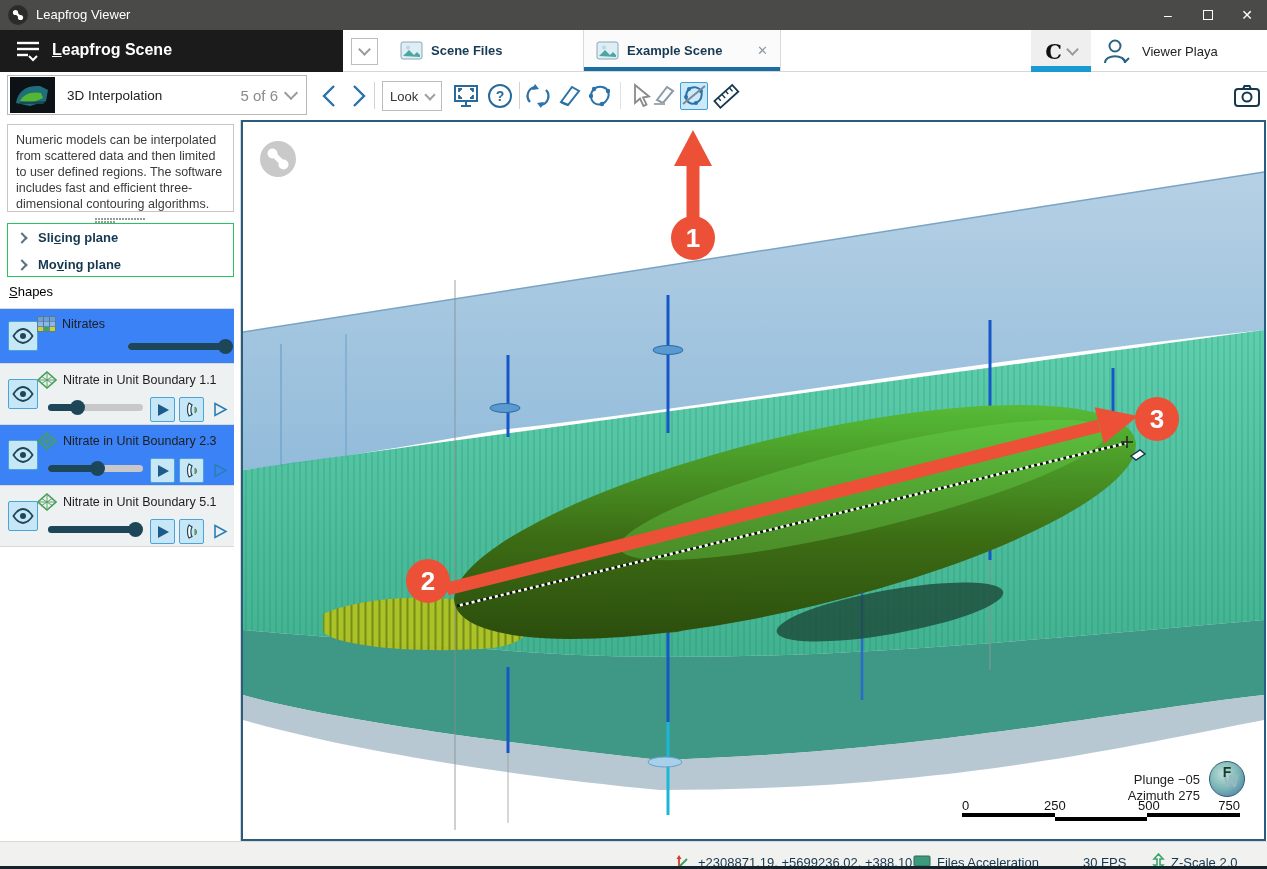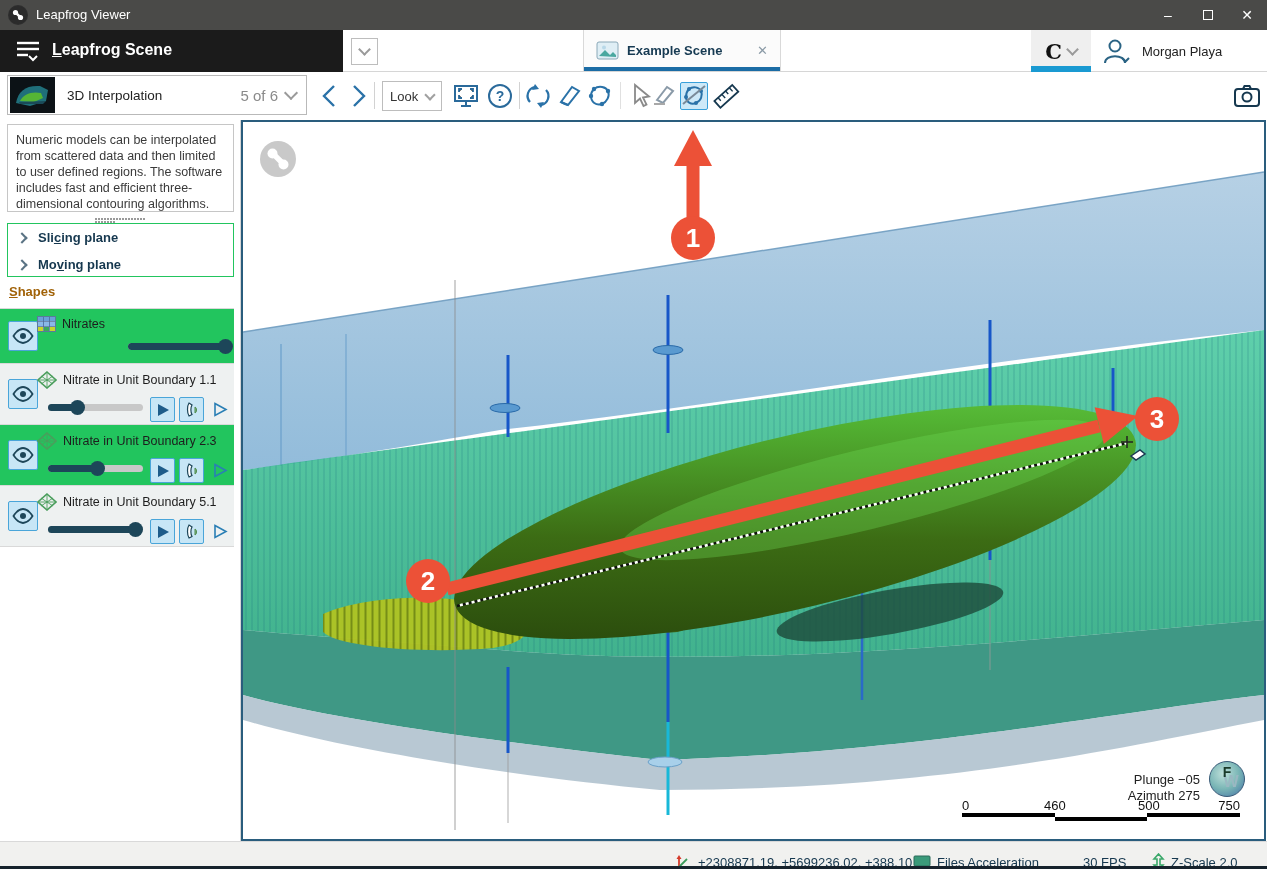--- a/index.html
+++ b/index.html
@@ -47,23 +47,23 @@
   #ic-slicerline { background:#cde9f8; border:1.5px solid #38a0da; border-radius:2px; }
 
   
   #sidebar { left:0; top:120px; width:241px; height:721px; background:#fff; border-right:1px solid #d6d6d6; }
   #desc-box { left:7px; top:4px; width:227px; height:88px; border:1px solid #c6c6c6; padding:7px 8px; font-size:12.5px; color:#3a3a3a; line-height:1.28; }
   #split-dots { left:95px; top:96px; width:52px; height:8px; display:flex; flex-wrap:wrap; gap:1px; align-content:center; }
   #split-dots i { width:2px; height:2px; background:#9a9a9a; }
   #sections-box { left:7px; top:103px; width:227px; height:54px; border:1px solid #22c55e; }
   .sec-row { height:27px; display:flex; align-items:center; gap:12px; padding-left:10px; font-size:13px; font-weight:bold; color:#16384f; }
   .sec-chev { width:8px; height:8px; border-right:2px solid #5a7384; border-top:2px solid #5a7384; transform:rotate(45deg); }
-  #shapes-header { left:9px; top:164px; font-size:13px; font-weight:bold; color:#a16207; }
+  #shapes-header { left:9px; top:164px; font-size:13px; font-weight:normal; color:#000000; }
   #shapes-list { left:0px; top:188px; width:234px; border-top:1px solid #d9d9d9; }
-  .shape-row { position:relative; width:234px; border-bottom:1px solid #d9d9d9; background:#22c55e; }
+  .shape-row { position:relative; width:234px; border-bottom:1px solid #d9d9d9; background:#3b82f6; }
   .shape-row.alt { background:#eef1f1; }
   .row-h53 { height:55px; } .row-h61 { height:61px; }
   .eye-btn { position:absolute; left:8px; top:50%; transform:translateY(-50%); width:30px; height:30px; background:#c7e6f6; border:1.5px solid #49a5d9; border-radius:2px; display:flex; align-items:center; justify-content:center; }
   .shape-label-line { position:absolute; left:37px; top:7px; display:flex; align-items:center; gap:6px; font-size:12.5px; color:#1d1d1d; }
   .slider { position:absolute; height:7px; background:#c8c8c8; border-radius:4px; }
   .slider .fill { position:relative; height:7px; background:#1d4659; border-radius:4px; }
   .slider .thumb { position:absolute; right:-8px; top:-4px; width:15px; height:15px; border-radius:50%; background:#1d4659; }
   .row-btns { position:absolute; display:flex; gap:4px; align-items:center; }
   .sq-btn { width:25px; height:25px; background:#c7e6f6; border:1.5px solid #49a5d9; border-radius:2px; display:flex; align-items:center; justify-content:center; }
   .ghost-btn { width:25px; height:25px; display:flex; align-items:center; justify-content:center; }
@@ -118,20 +118,28 @@
             </g>
             <polyline points="15,18 19,22 23,18" fill="none" stroke="#fff" stroke-width="2"></polyline>
           </svg>
       </div>
       <div class="abs app-title"><span class="u">L</span><span>eapfrog Scene</span></div>
     </div>
     <div id="tab-collapse" class="abs">
         <span class="chev"></span>
       </div>
 
+    <div class="abs tab" id="tab-scene-files">
+      <svg width="23" height="19">
+          <rect x="1" y="1" width="21" height="17" rx="2" fill="#dfeef5" stroke="#8aa8b8"></rect>
+          <path d="M3 15 l6-6 5 5 3-3 3 3 v2 z" fill="#4aa8a0"></path>
+          <circle cx="8" cy="6.5" r="2" fill="#b8d8e8"></circle>
+        </svg>
+      <span>Scene Files</span>
+    </div>
 
     <div class="abs tab" id="tab-example">
       <svg width="23" height="19">
           <rect x="1" y="1" width="21" height="17" rx="2" fill="#dfeef5" stroke="#8aa8b8"></rect>
           <path d="M3 15 l6-6 5 5 3-3 3 3 v2 z" fill="#4aa8a0"></path>
           <circle cx="8" cy="6.5" r="2" fill="#b8d8e8"></circle>
         </svg>
       <span>Example Scene</span>
       <span class="closex">✕</span>
       <span class="underline"></span>
@@ -142,21 +150,21 @@
       <span class="chev"></span>
       <span class="blueline"></span>
     </div>
 
     <div id="user-area" class="abs">
       <svg width="30" height="28">
           <circle cx="13" cy="9" r="5.5" fill="none" stroke="#2a6384" stroke-width="2"></circle>
           <path d="M3 26 C3 17 23 17 23 26" fill="none" stroke="#2a6384" stroke-width="2"></path>
           <polyline points="20,21 23.5,24.5 27,21" fill="none" stroke="#2a6384" stroke-width="2"></polyline>
         </svg>
-      <span class="name">Morgan Playa</span>
+      <span class="name">Viewer Playa</span>
     </div>
   </div>
 
   <div id="toolbar" class="abs">
     <div id="scene-selector" class="abs">
       <div class="thumb">
         <svg width="45" height="36">
             <rect width="45" height="36" fill="#0c1216"></rect>
             <path d="M6 26 C8 14 16 8 30 9 L38 13 36 24 20 29 Z" fill="#1f6f7a"></path>
             <path d="M10 24 C13 17 22 14 31 16 L33 21 24 25 Z" fill="#55b535"></path>
@@ -600,21 +608,21 @@
           </defs>
         <circle cx="19" cy="19" r="17.5" fill="url(#ballg)" stroke="#3a5a78"></circle>
         <text x="23" y="27" text-anchor="middle" font-size="16" fill="#9ab8c2" font-weight="bold" font-family="Liberation Sans, sans-serif">W</text>
         <text x="19" y="17" text-anchor="middle" font-size="14" fill="#1a3a2a" font-weight="bold" font-family="Liberation Sans, sans-serif">F</text>
       </svg>
     </div>
 
     <div id="scalebar" class="abs">
       <div class="lbls">
         <span style="left:0">0</span>
-        <span style="left:82px">460</span>
+        <span style="left:82px">250</span>
         <span style="left:176px">500</span>
         <span style="right:0">750</span>
       </div>
       <div class="bars">
         <i style="left:0; width:93px; top:0;"></i>
         <i style="left:93px; width:92px; top:4px;"></i>
         <i style="left:185px; width:93px; top:0;"></i>
       </div>
     </div>
   </div>

